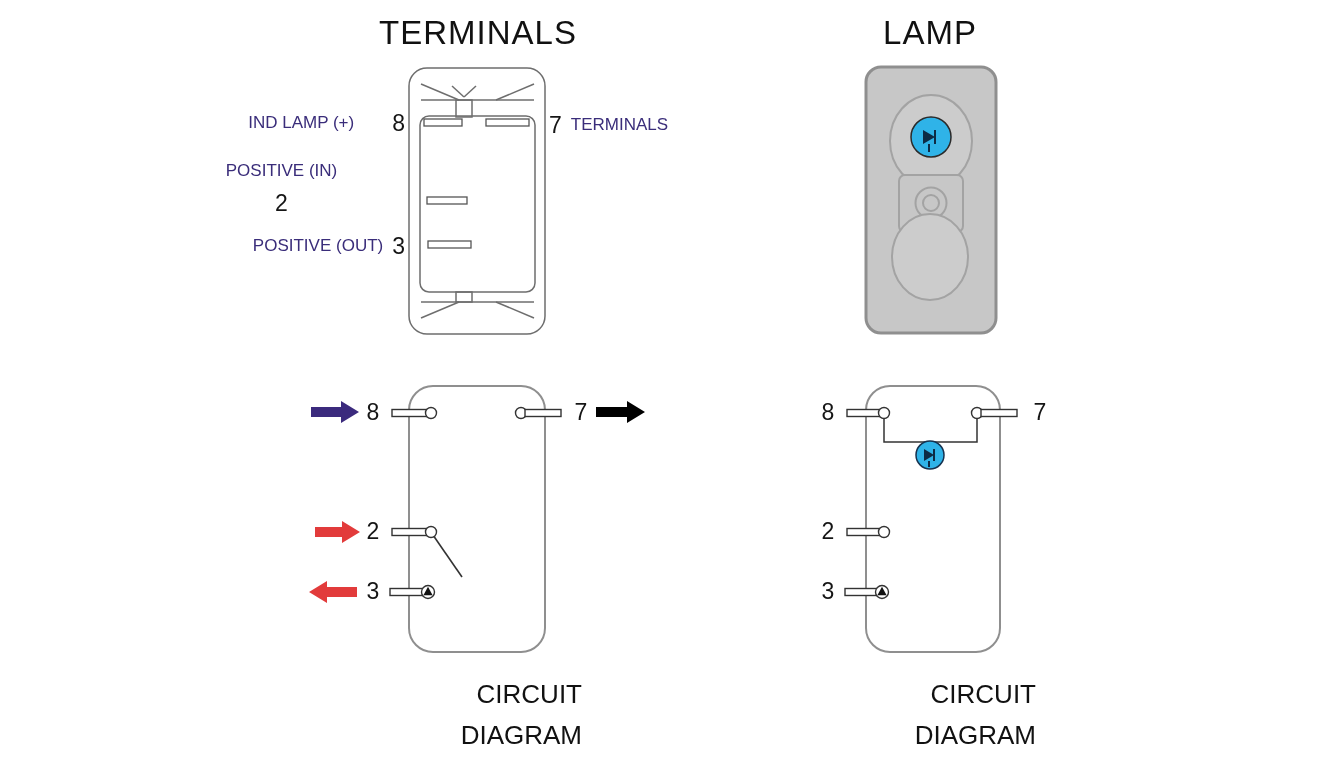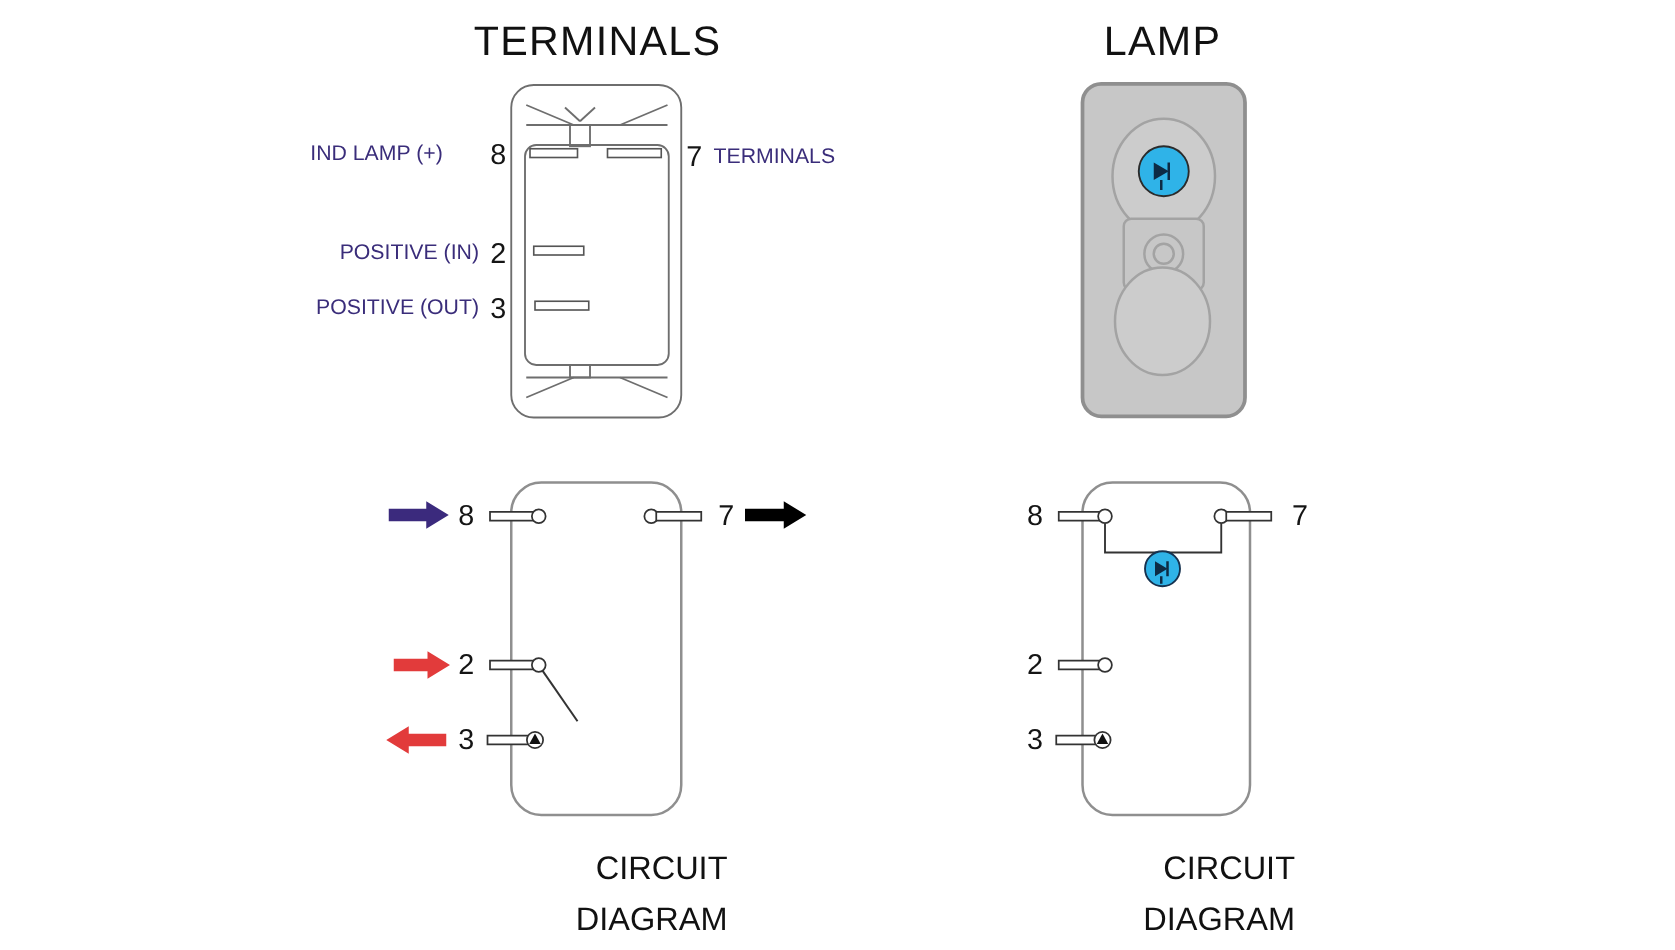--- a/index.html
+++ b/index.html
@@ -118,21 +118,21 @@
   <div class="abs heading" style="left:800px;top:14px;width:260px;">LAMP</div>
 
   <div class="abs label-row row-right" style="left:190px;top:108px;width:215px;gap:38px;">
     <span class="term-label">IND LAMP (+)</span>
     <span class="term-num">8</span>
   </div>
   <div class="abs label-row row-left" style="left:549px;top:110px;width:220px;">
     <span class="term-num">7</span>
     <span class="term-label">TERMINALS</span>
   </div>
-  <div class="abs label-row row-right" style="left:190px;top:187px;width:215px;">
+  <div class="abs label-row row-right" style="left:174px;top:187px;width:215px;flex-direction:column;">
     <span class="term-label">POSITIVE (IN)</span>
     <span class="term-num">2</span>
   </div>
   <div class="abs label-row row-right" style="left:190px;top:231px;width:215px;">
     <span class="term-label">POSITIVE (OUT)</span>
     <span class="term-num">3</span>
   </div>
 
   <div class="abs circ-num" style="left:359px;top:399px;">8</div>
   <div class="abs circ-num" style="left:567px;top:399px;">7</div>

